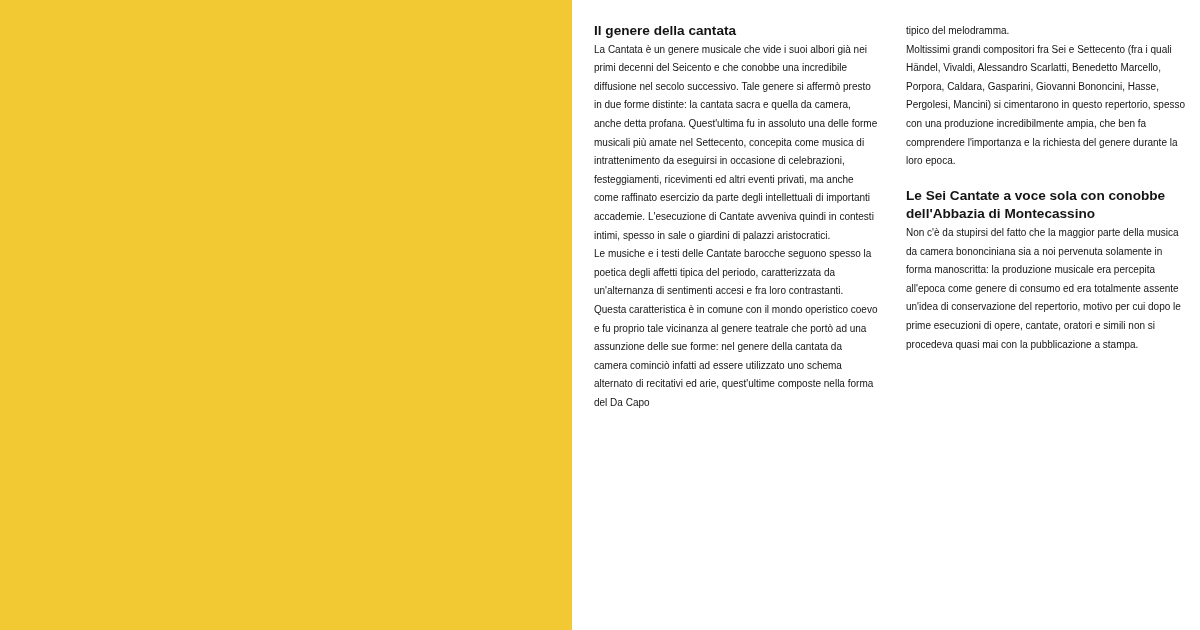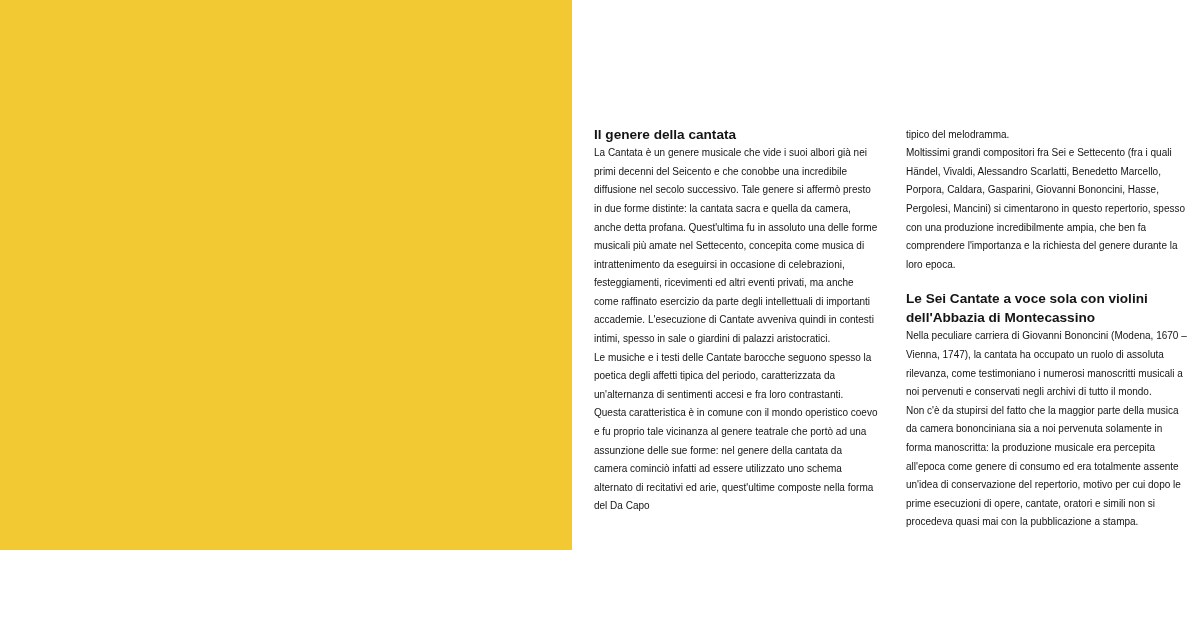--- a/index.html
+++ b/index.html
@@ -12,21 +12,20 @@
     background: #ffffff;
     font-family: "Liberation Sans", sans-serif;
     overflow: hidden;
   }
   .page {
     position: relative;
     width: 1200px;
     height: 550px;
     display: flex;
     background: #ffffff;
-    align-items: flex-end;
   }
   .yellow-panel {
     position: relative;
     width: 572px;
     height: 630px;
     background: #f2c933;
     flex: 0 0 572px;
   }
   .content {
     flex: 1 1 auto;
@@ -72,19 +71,18 @@
 
     <div class="col">
       <h3 class="sec-title">Il genere della cantata</h3>
       <p class="body">La Cantata è un genere musicale che vide i suoi albori già nei primi decenni del Seicento e che conobbe una incredibile diffusione nel secolo successivo. Tale genere si affermò presto in due forme distinte: la cantata sacra e quella da camera, anche detta profana. Quest'ultima fu in assoluto una delle forme musicali più amate nel Settecento, concepita come musica di intrattenimento da eseguirsi in occasione di celebrazioni, festeggiamenti, ricevimenti ed altri eventi privati, ma anche come raffinato esercizio da parte degli intellettuali di importanti accademie. L'esecuzione di Cantate avveniva quindi in contesti intimi, spesso in sale o giardini di palazzi aristocratici.</p>
       <p class="body">Le musiche e i testi delle Cantate barocche seguono spesso la poetica degli affetti tipica del periodo, caratterizzata da un'alternanza di sentimenti accesi e fra loro contrastanti. Questa caratteristica è in comune con il mondo operistico coevo e fu proprio tale vicinanza al genere teatrale che portò ad una assunzione delle sue forme: nel genere della cantata da camera cominciò infatti ad essere utilizzato uno schema alternato di recitativi ed arie, quest'ultime composte nella forma del Da Capo</p>
     </div>
 
     <div class="col">
       <p class="body">tipico del melodramma.</p>
       <p class="body">Moltissimi grandi compositori fra Sei e Settecento (fra i quali Händel, Vivaldi, Alessandro Scarlatti, Benedetto Marcello, Porpora, Caldara, Gasparini, Giovanni Bononcini, Hasse, Pergolesi, Mancini) si cimentarono in questo repertorio, spesso con una produzione incredibilmente ampia, che ben fa comprendere l'importanza e la richiesta del genere durante la loro epoca.</p>
-      <h3 class="sec-title spaced">Le Sei Cantate a voce sola con violini dell'Abbazia di Montecassino</h3>
-      <p class="body">Nella peculiare carriera di Giovanni Bononcini (Modena, 1670 – Vienna, 1747), la cantata ha occupato un ruolo di assoluta rilevanza, come testimoniano i numerosi manoscritti musicali a noi pervenuti e conservati negli archivi di tutto il mondo.</p>
+      <h3 class="sec-title spaced">Le Sei Cantate a voce sola con conobbe dell'Abbazia di Montecassino</h3>
       <p class="body">Non c'è da stupirsi del fatto che la maggior parte della musica da camera bononciniana sia a noi pervenuta solamente in forma manoscritta: la produzione musicale era percepita all'epoca come genere di consumo ed era totalmente assente un'idea di conservazione del repertorio, motivo per cui dopo le prime esecuzioni di opere, cantate, oratori e simili non si procedeva quasi mai con la pubblicazione a stampa.</p>
     </div>
 
   </div>
 </div>
 
 </body></html>

